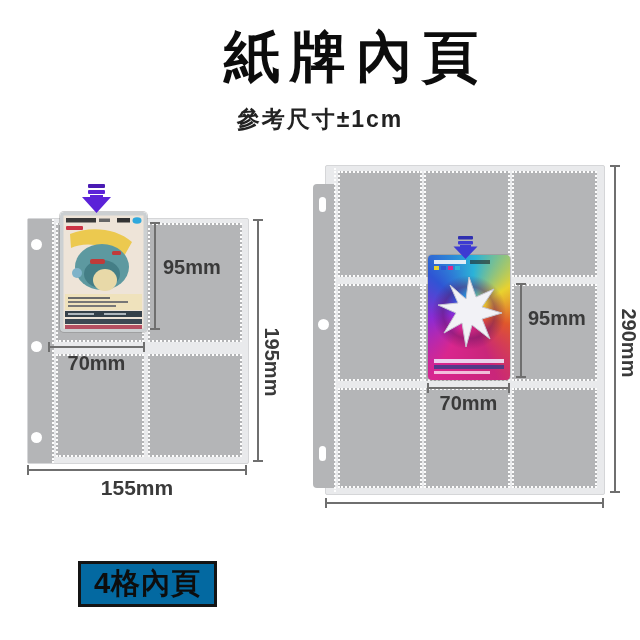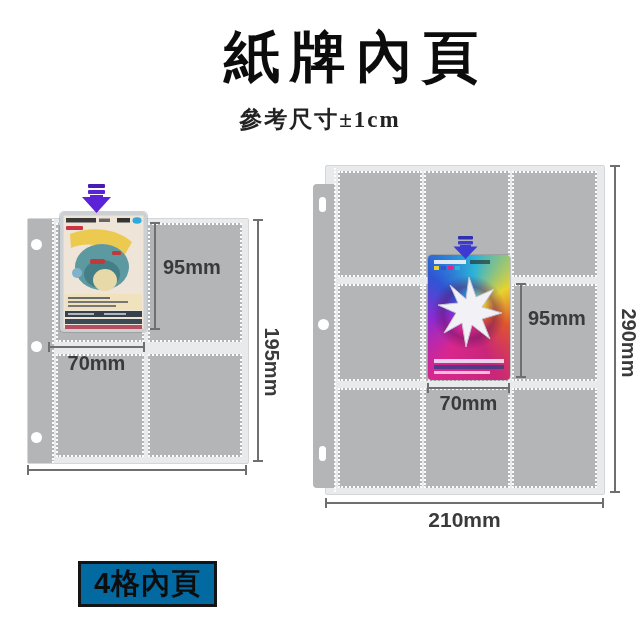--- a/index.html
+++ b/index.html
@@ -3,21 +3,21 @@
 <meta charset="utf-8">
 <style>
   html,body{margin:0;padding:0;background:#ffffff;}
   .canvas{position:relative;width:640px;height:640px;background:#fff;overflow:hidden;
           font-family:"Liberation Sans","DejaVu Sans",sans-serif;color:#111;}
 
   
   .title{position:absolute;left:0;top:20px;width:640px;text-align:center;
          font-size:56px;font-weight:900;letter-spacing:10px;color:#0c0c0c;padding-left:36px;}
   .subtitle{position:absolute;left:0;top:104px;width:640px;text-align:center;
-            font-size:23px;font-weight:700;letter-spacing:2px;color:#222;font-family:Liberation Serif, serif;}
+            font-size:23px;font-weight:700;letter-spacing:2px;color:#222;}
 
   
   .sleeve{position:absolute;background:#e9eaec;border:1px solid #d5d6d8;border-radius:2px;}
   .pocket{position:absolute;background:#b4b5b7;border:2px dotted #fdfdfd;box-sizing:border-box;}
   .hole{position:absolute;background:#fff;border-radius:50%;}
   .hole-oval{position:absolute;background:#fff;border-radius:4px;}
 
   
   .s4{left:27px;top:218px;width:220px;height:244px;}
   .s4-strip{position:absolute;left:0;top:0;width:26px;height:100%;background:#b4b5b7;
@@ -151,20 +151,21 @@
     </svg>
   </div>
 
   <div class="vline l95-line"></div>
   <div class="dimlabel l95-text">95mm</div>
   <div class="hline l70-line"></div>
   <div class="dimlabel l70-text">70mm</div>
   <div class="vline l195-line"></div>
   <div class="dimlabel rot l195-text">195mm</div>
   <div class="hline l155-line"></div>
+  <div class="dimlabel l155-text">155mm</div>
 
   <div class="sleeve s9">
     <div class="s9-strip"></div>
     <div class="hole-oval s9-h1"></div>
     <div class="hole s9-h2"></div>
     <div class="hole-oval s9-h3"></div>
     <div class="s9-seam"></div>
     <div class="pocket r1 c1"></div>
     <div class="pocket r1 c2"></div>
     <div class="pocket r1 c3"></div>
@@ -199,19 +200,18 @@
     </svg>
   </div>
 
   <div class="vline r95-line"></div>
   <div class="dimlabel r95-text">95mm</div>
   <div class="hline r70-line"></div>
   <div class="dimlabel r70-text">70mm</div>
   <div class="vline r290-line"></div>
   <div class="dimlabel rot r290-text">290mm</div>
   <div class="hline r210-line"></div>
-  <div class="dimlabel r210-text">210mm</div>
 
   <div class="caption cap4">
     <span>4格內頁</span>
   </div>
 
 </div>
 
 </body></html>

